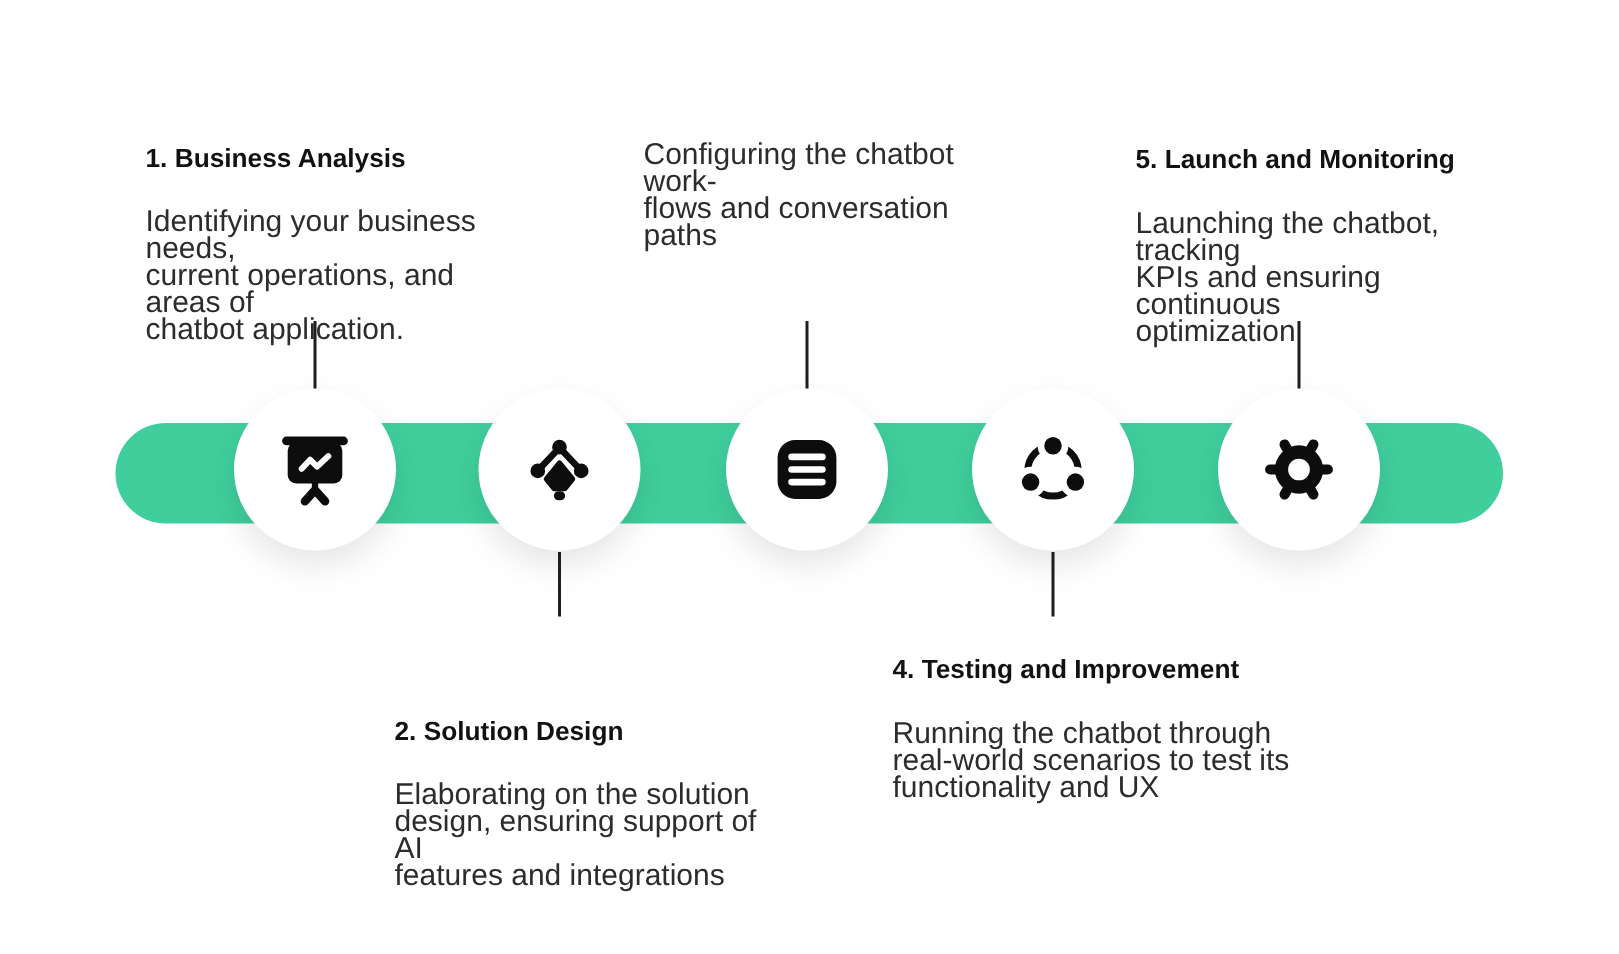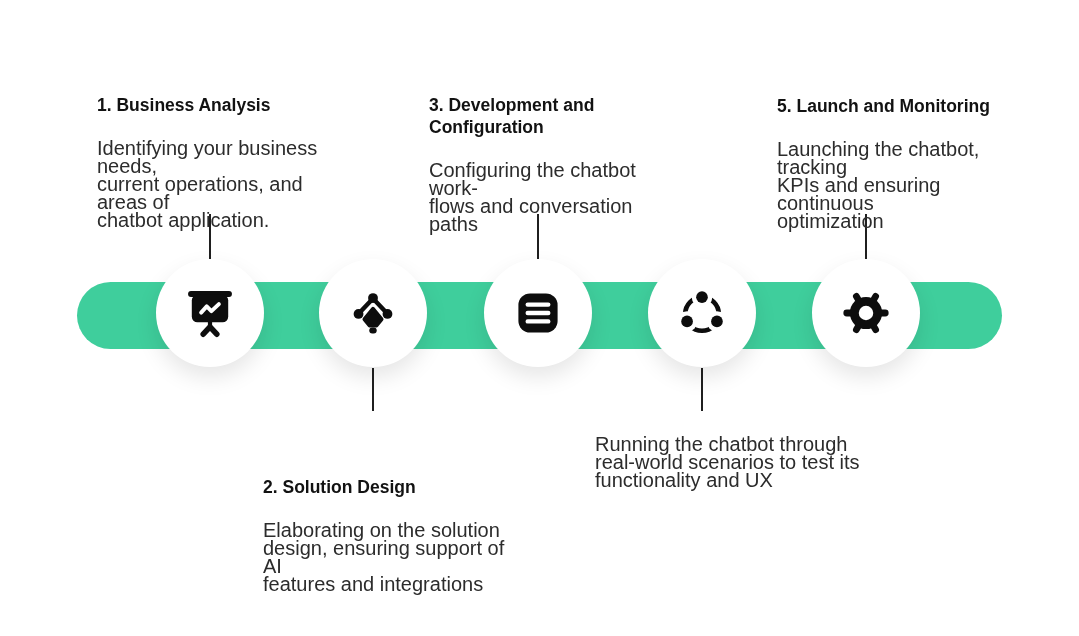--- a/index.html
+++ b/index.html
@@ -142,39 +142,38 @@
   </div>
 
   <div class="step-text" style="left:97px; top:94px; width:260px;">
     <h3 class="step-heading">1. Business Analysis</h3>
     <p class="step-desc">Identifying your business needs,
 current operations, and areas of
 chatbot application.</p>
   </div>
 
   <div class="step-text" style="left:429px; top:94px; width:250px;">
-    <h3 class="step-heading">3. Development and
-Configuration</h3>
     <p class="step-desc">Configuring the chatbot work-
 flows and conversation paths</p>
   </div>
 
-  <div class="step-text" style="left:777px; top:95px; width:250px;">
+  <div class="step-text" style="left:757px; top:95px; width:250px;">
     <h3 class="step-heading">5. Launch and Monitoring</h3>
     <p class="step-desc">Launching the chatbot, tracking
 KPIs and ensuring continuous
 optimization</p>
   </div>
 
   <div class="step-text" style="left:263px; top:436px; width:260px;margin-top:40px;">
     <h3 class="step-heading">2. Solution Design</h3>
     <p class="step-desc">Elaborating on the solution
 design, ensuring support of AI
 features and integrations</p>
   </div>
 
   <div class="step-text" style="left:595px; top:435px; width:270px;">
+    <h3 class="step-heading">4. Testing and Improvement</h3>
     <p class="step-desc">Running the chatbot through
 real-world scenarios to test its
 functionality and UX</p>
   </div>
 
 </div>
 
 </body></html>

